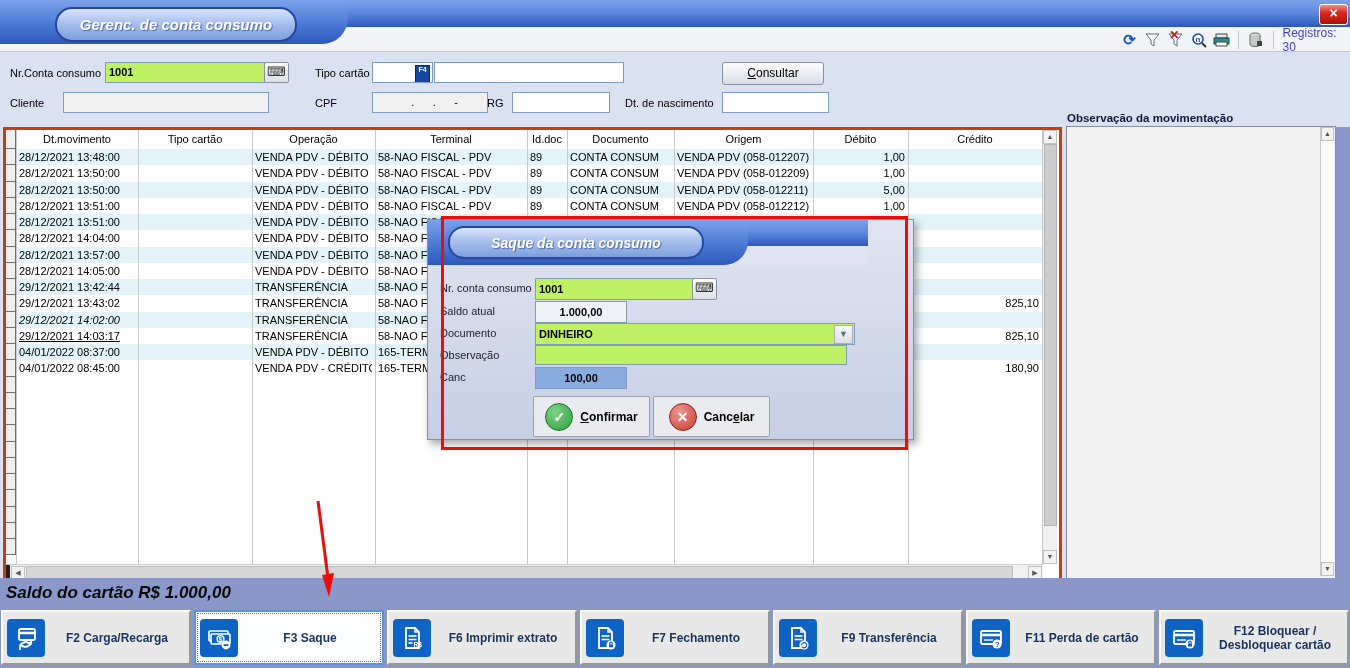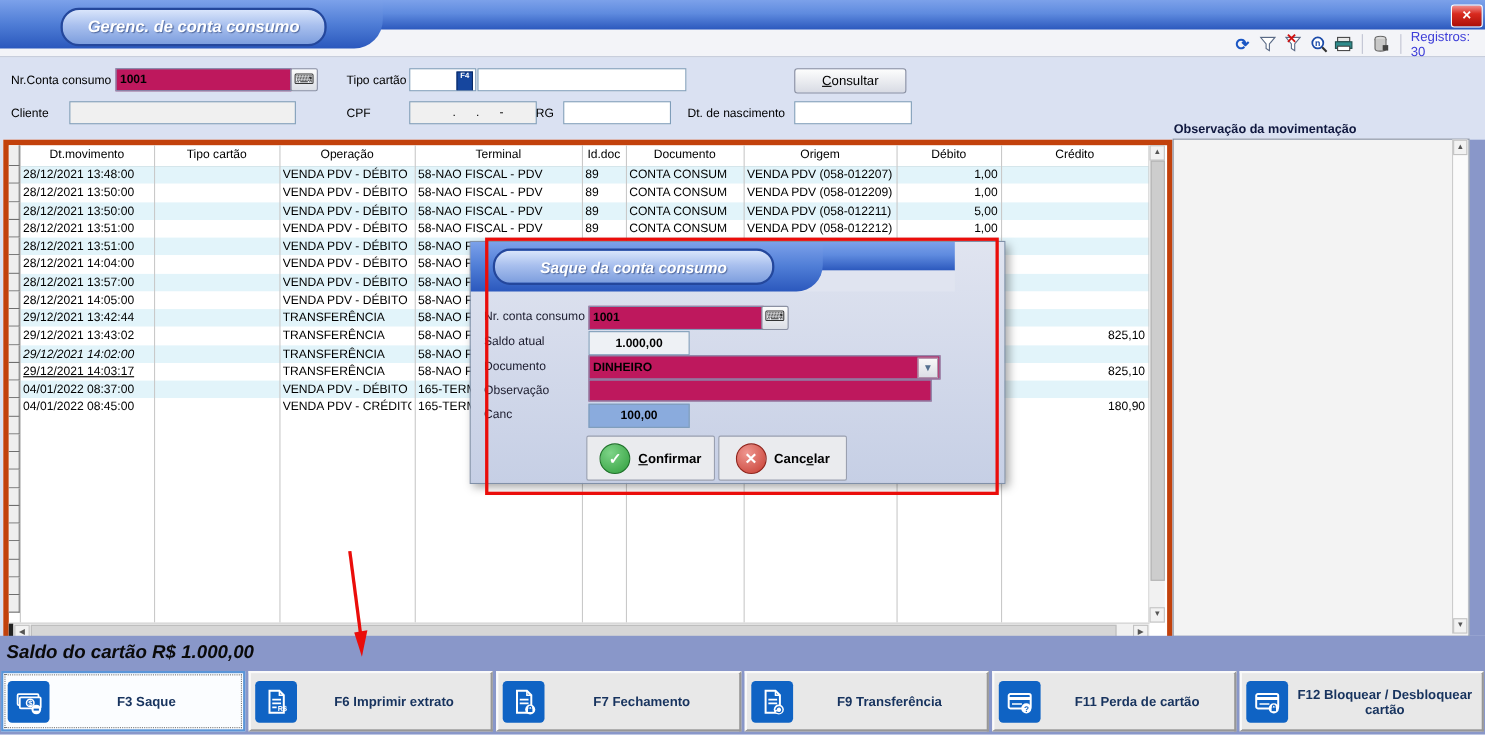--- a/index.html
+++ b/index.html
@@ -16,30 +16,30 @@
   .title-pill span{color:#fff;font-weight:bold;font-style:italic;font-size:15px;text-shadow:1px 1px 1px #51699f;}
   .close-btn{left:1319px;top:4px;width:27px;height:19px;border-radius:3px;border:1px solid #fff;
      background:linear-gradient(180deg,#f09090 0%,#d92a1f 40%,#ab0f08 100%);
      color:#fff;font-weight:bold;font-size:14px;line-height:17px;text-align:center;cursor:pointer;}
   .tb-ic{width:20px;height:20px;display:inline-flex;align-items:center;justify-content:center;margin:0 2px;}
   .tb-sep{width:1px;height:18px;background:#c0c4d2;margin:0 5px;display:inline-block;}
   .registros{color:#3d3dd8;font-size:12px;}
   
   .lbl{color:#000;}
   .inp{position:absolute;border:1px solid #7f9db9;background:#fff;font-size:11px;line-height:19px;padding:0 3px;overflow:hidden;white-space:nowrap;}
-  .inp.yellow{background:#be185d;font-weight:bold;}
+  .inp.yellow{background:#bef264;font-weight:bold;}
   .btn3d{position:absolute;background:linear-gradient(180deg,#fdfdfd,#e7e9ee 60%,#d8dbe4);border:1px solid #8a90a2;border-radius:3px;
      font-size:12px;text-align:center;cursor:pointer;}
   .btn3d span u{text-decoration:underline;}
   .kbd-btn{background:linear-gradient(180deg,#fbfbfb,#dcdfe6);border:1px solid #8a90a2;border-radius:2px;
      font-size:13px;line-height:17px;text-align:center;color:#333;cursor:pointer;}
   .f4-badge{position:absolute;right:2px;top:2px;width:13px;height:16px;background:#16469e;border:1px solid #0a2a66;
      color:#fff;font-size:7px;font-weight:bold;line-height:8px;text-align:center;cursor:pointer;}
   
-  #grid{left:3px;top:127px;width:1053px;height:451px;background:#fff;border:5px solid #c2410c;}
+  #grid{left:3px;top:127px;width:1053px;height:451px;background:#fff;border:3px solid #c2410c;}
   .gline{position:absolute;width:1px;background:#c9c9c9;top:0;}
   .ghead{position:absolute;top:0;height:19px;line-height:19px;text-align:center;font-size:11px;border-bottom:1px solid #555;overflow:hidden;white-space:nowrap;}
   .trow{position:absolute;left:10px;width:1027px;height:16.25px;}
   .tcell{position:absolute;top:0;height:16.25px;line-height:16px;overflow:hidden;white-space:nowrap;font-size:11px;}
   .gut{position:absolute;left:0;width:9px;background:#efefef;border-right:1px solid #6f6f6f;border-bottom:1px solid #6f6f6f;}
   .sb-btn{position:absolute;background:#f2f2f2;border:1px solid #c2c2c2;color:#555;font-size:7px;text-align:center;}
   
   #obs-box{left:1066px;top:126px;width:268px;height:451px;background:#f3f3f3;border:1px solid #848ea0;}
   #obs-box pre{margin:0;padding:2px 4px;font-family:"DejaVu Sans Mono",monospace;font-size:11.5px;line-height:13.5px;color:#111;}
   
@@ -367,20 +367,33 @@
     <div class="abs" style="left:253px;top:0;width:13px;height:449px;background:#fbfbfb;border-left:1px solid #ccc;">
       <div class="sb-btn" style="left:0;top:0;width:11px;height:12px;line-height:12px;">▲</div>
       <div class="sb-btn" style="left:0;bottom:0;width:11px;height:12px;line-height:12px;">▼</div>
     </div>
   </div>
 
   <div class="abs bottom-band"></div>
   <div class="abs saldo">Saldo do cartão R$ 1.000,00</div>
 
   <div class="abs" id="fnbar">
+    <div class="fbtn">
+      <span class="tile">
+        <svg width="26" height="26" fill="none" stroke="#fff" stroke-width="1.8">
+          <rect x="6" y="4" width="16" height="11" rx="1.5"></rect>
+            <line x1="6" y1="8" x2="22" y2="8" stroke-width="2.6"></line>
+          <path d="M18 17 a6 6 0 0 1 -11 2"></path>
+            <path d="M7 22 a6 6 0 0 1 11 -2"></path>
+          <path d="M18 14 v4 h-4" stroke-width="1.6"></path>
+            <path d="M7 25 v-4 h4" stroke-width="1.6"></path>
+          </svg>
+        </span>
+      <span class="flabel">F2 Carga/Recarga</span>
+    </div>
     <div class="fbtn active">
       <span class="tile">
         <svg width="26" height="26">
           <rect x="3" y="6" width="19" height="10" rx="1" fill="none" stroke="#fff" stroke-width="1.6"></rect>
           <rect x="5" y="9" width="19" height="10" rx="1" fill="#0f63c4" stroke="#fff" stroke-width="1.6"></rect>
           <circle cx="14.5" cy="14" r="3.4" fill="none" stroke="#fff" stroke-width="1.4"></circle>
           <text x="12.6" y="17" font-size="7" fill="#fff" font-weight="bold">$</text>
           <circle cx="20" cy="20" r="4.4" fill="#fff"></circle>
             <rect x="17.6" y="19.2" width="4.8" height="1.8" fill="#0f63c4"></rect>
           </svg>

